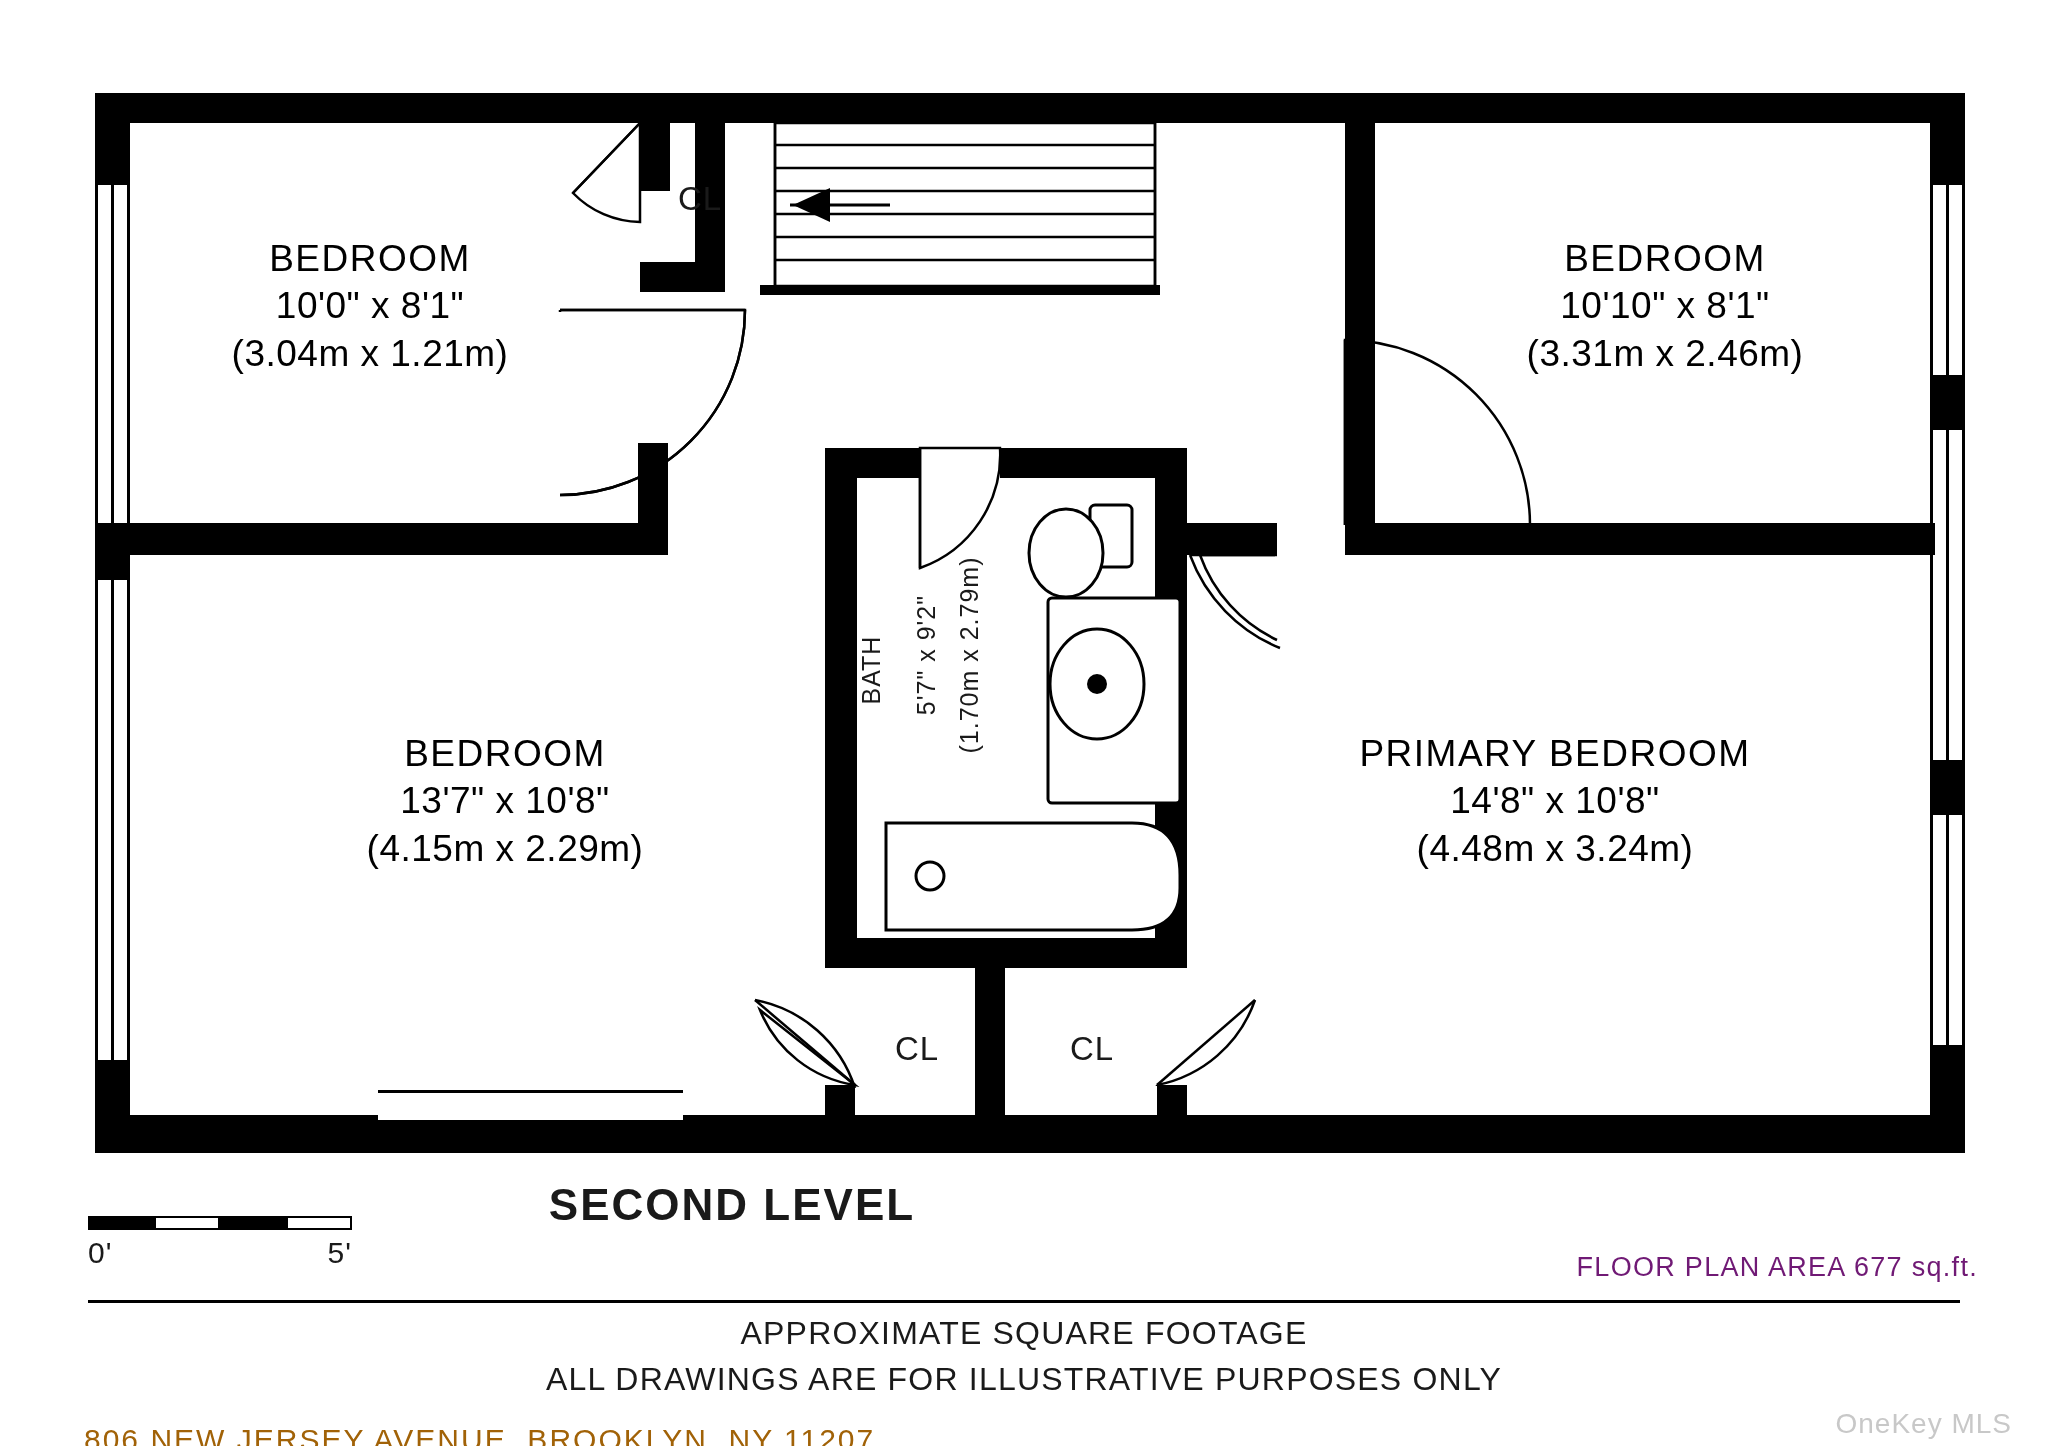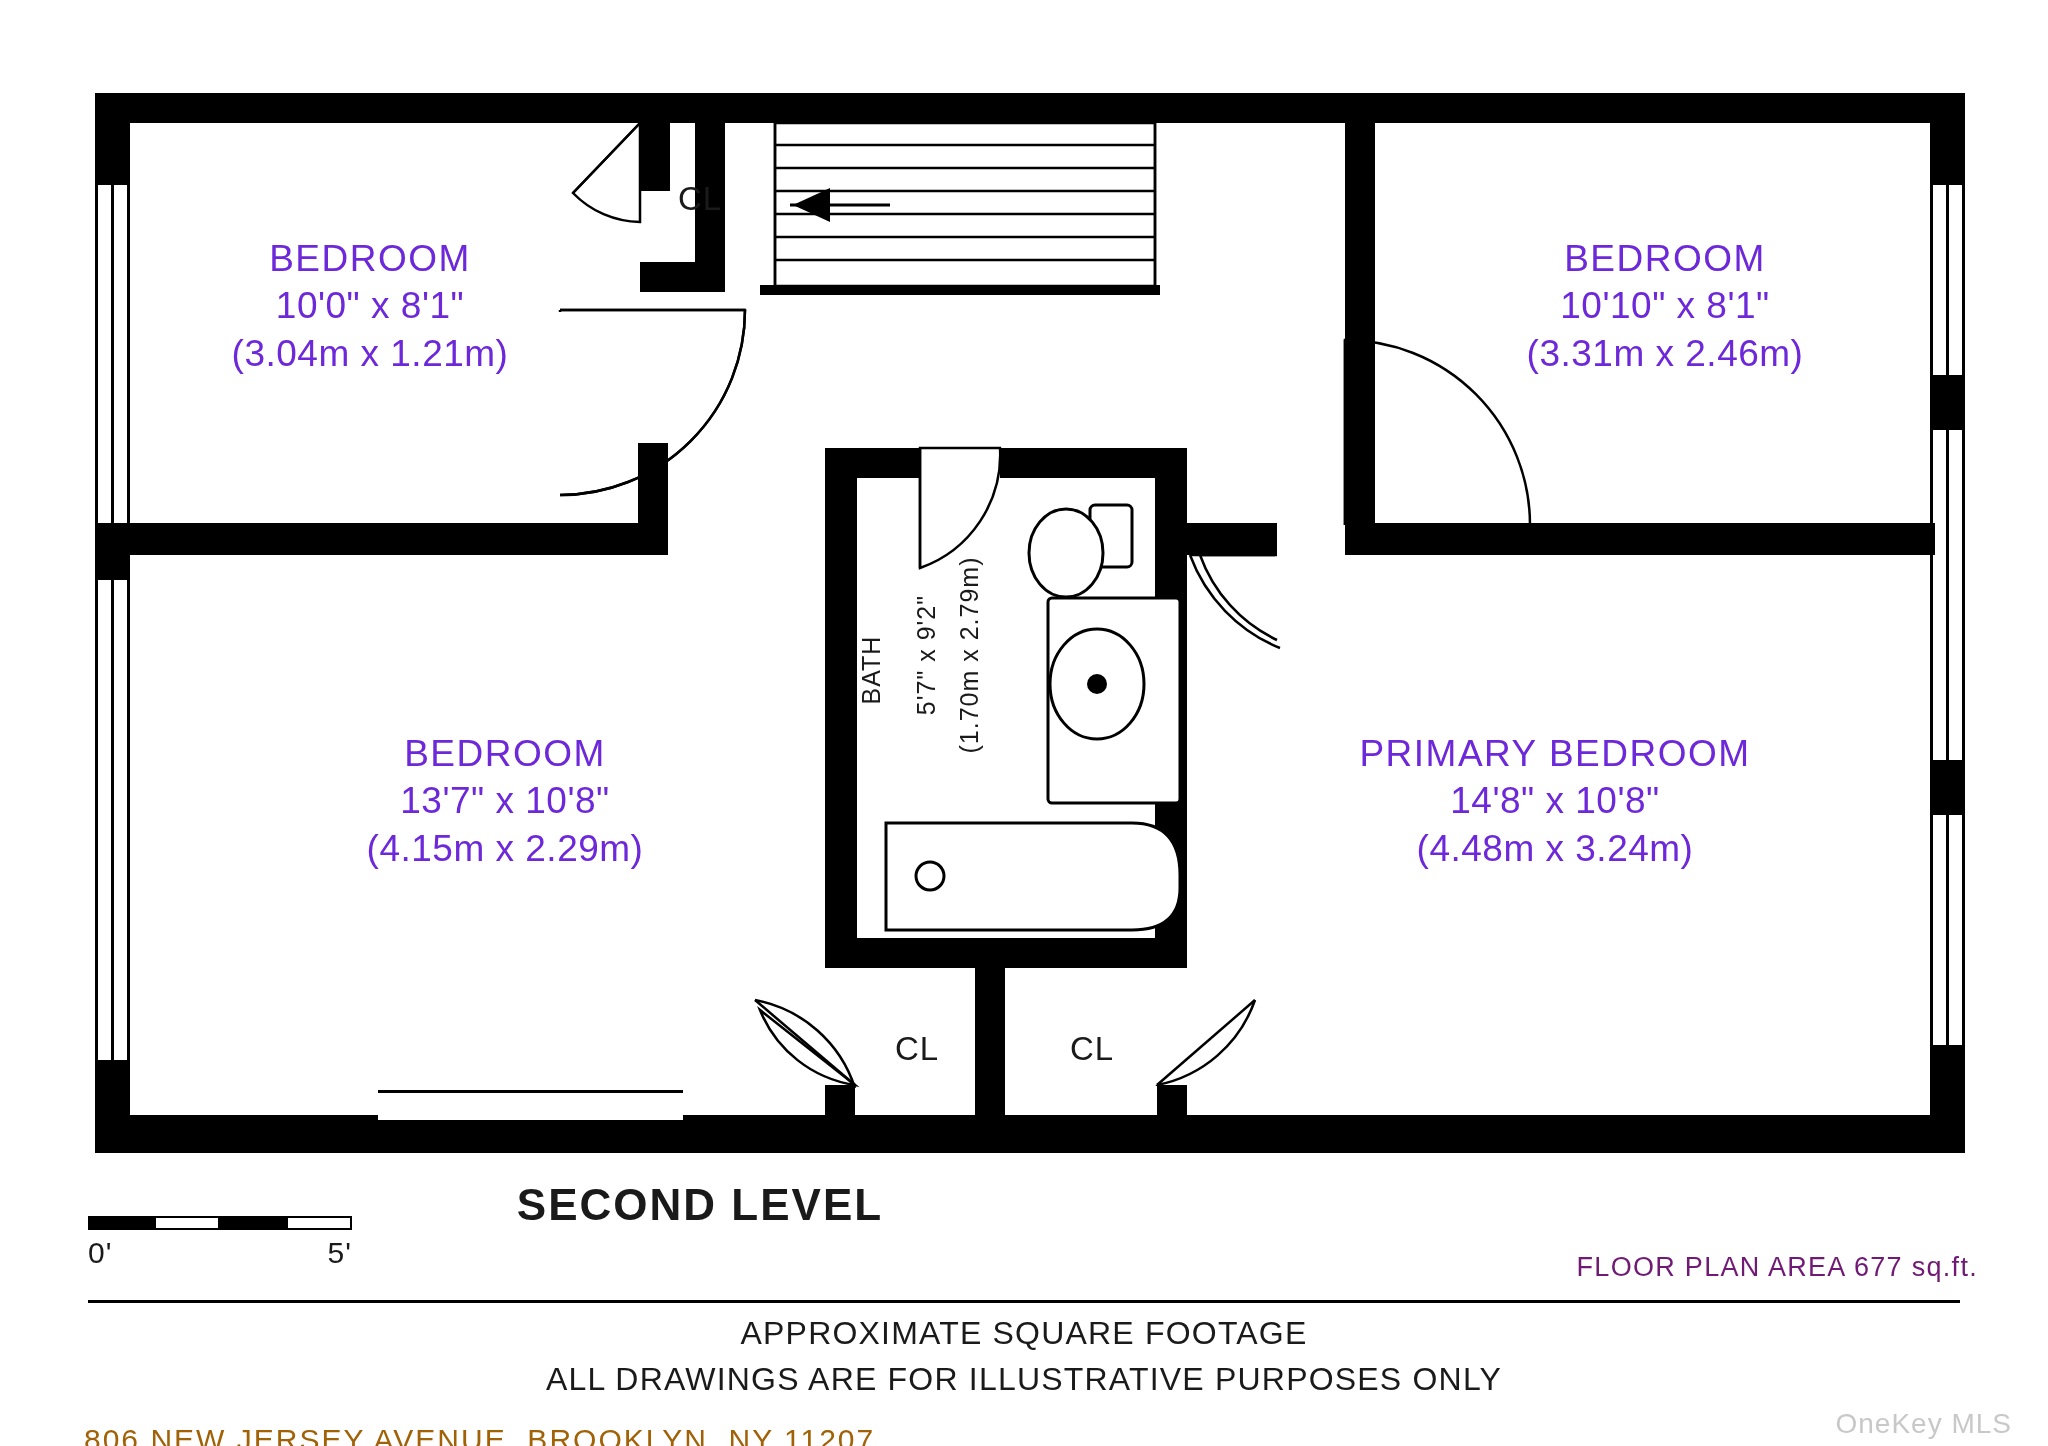--- a/index.html
+++ b/index.html
@@ -37,21 +37,21 @@
     position: absolute;
     background: #000000;
   }
 
   
   .room-label {
     position: absolute;
     text-align: center;
     line-height: 1.28;
     letter-spacing: 0.5px;
-    color: #6d28d9;
+    color: #000000;
     white-space: nowrap;
   }
   .room-label .rname {
     font-size: 37px;
     letter-spacing: 1.5px;
   }
   .room-label .rdim {
     font-size: 37px;
   }
 
@@ -86,20 +86,21 @@
   
   .level-title {
     position: absolute;
     left: 0;
     top: 1180px;
     width: 1400px;
     text-align: center;
     font-size: 44px;
     font-weight: bold;
     letter-spacing: 2px;
+    padding-left: 32px;
   }
 
   .scale-wrap {
     position: absolute;
     left: 88px;
     top: 1216px;
     width: 270px;
     height: 60px;
   }
   .scale-bar {

